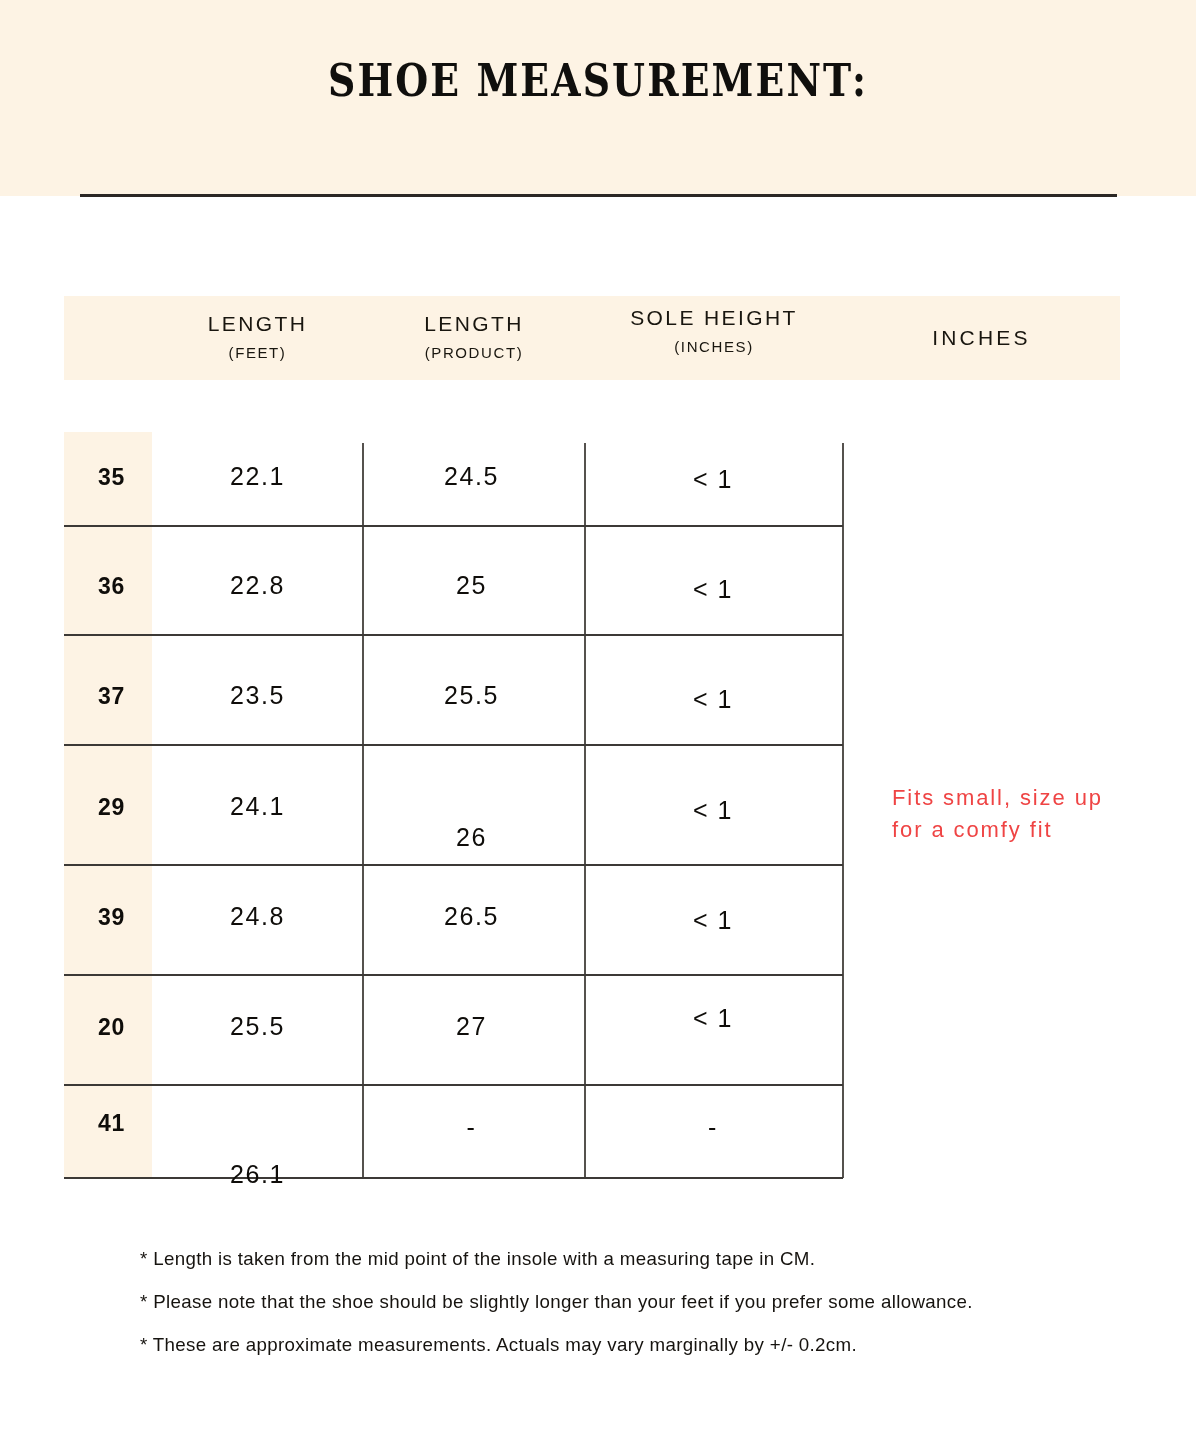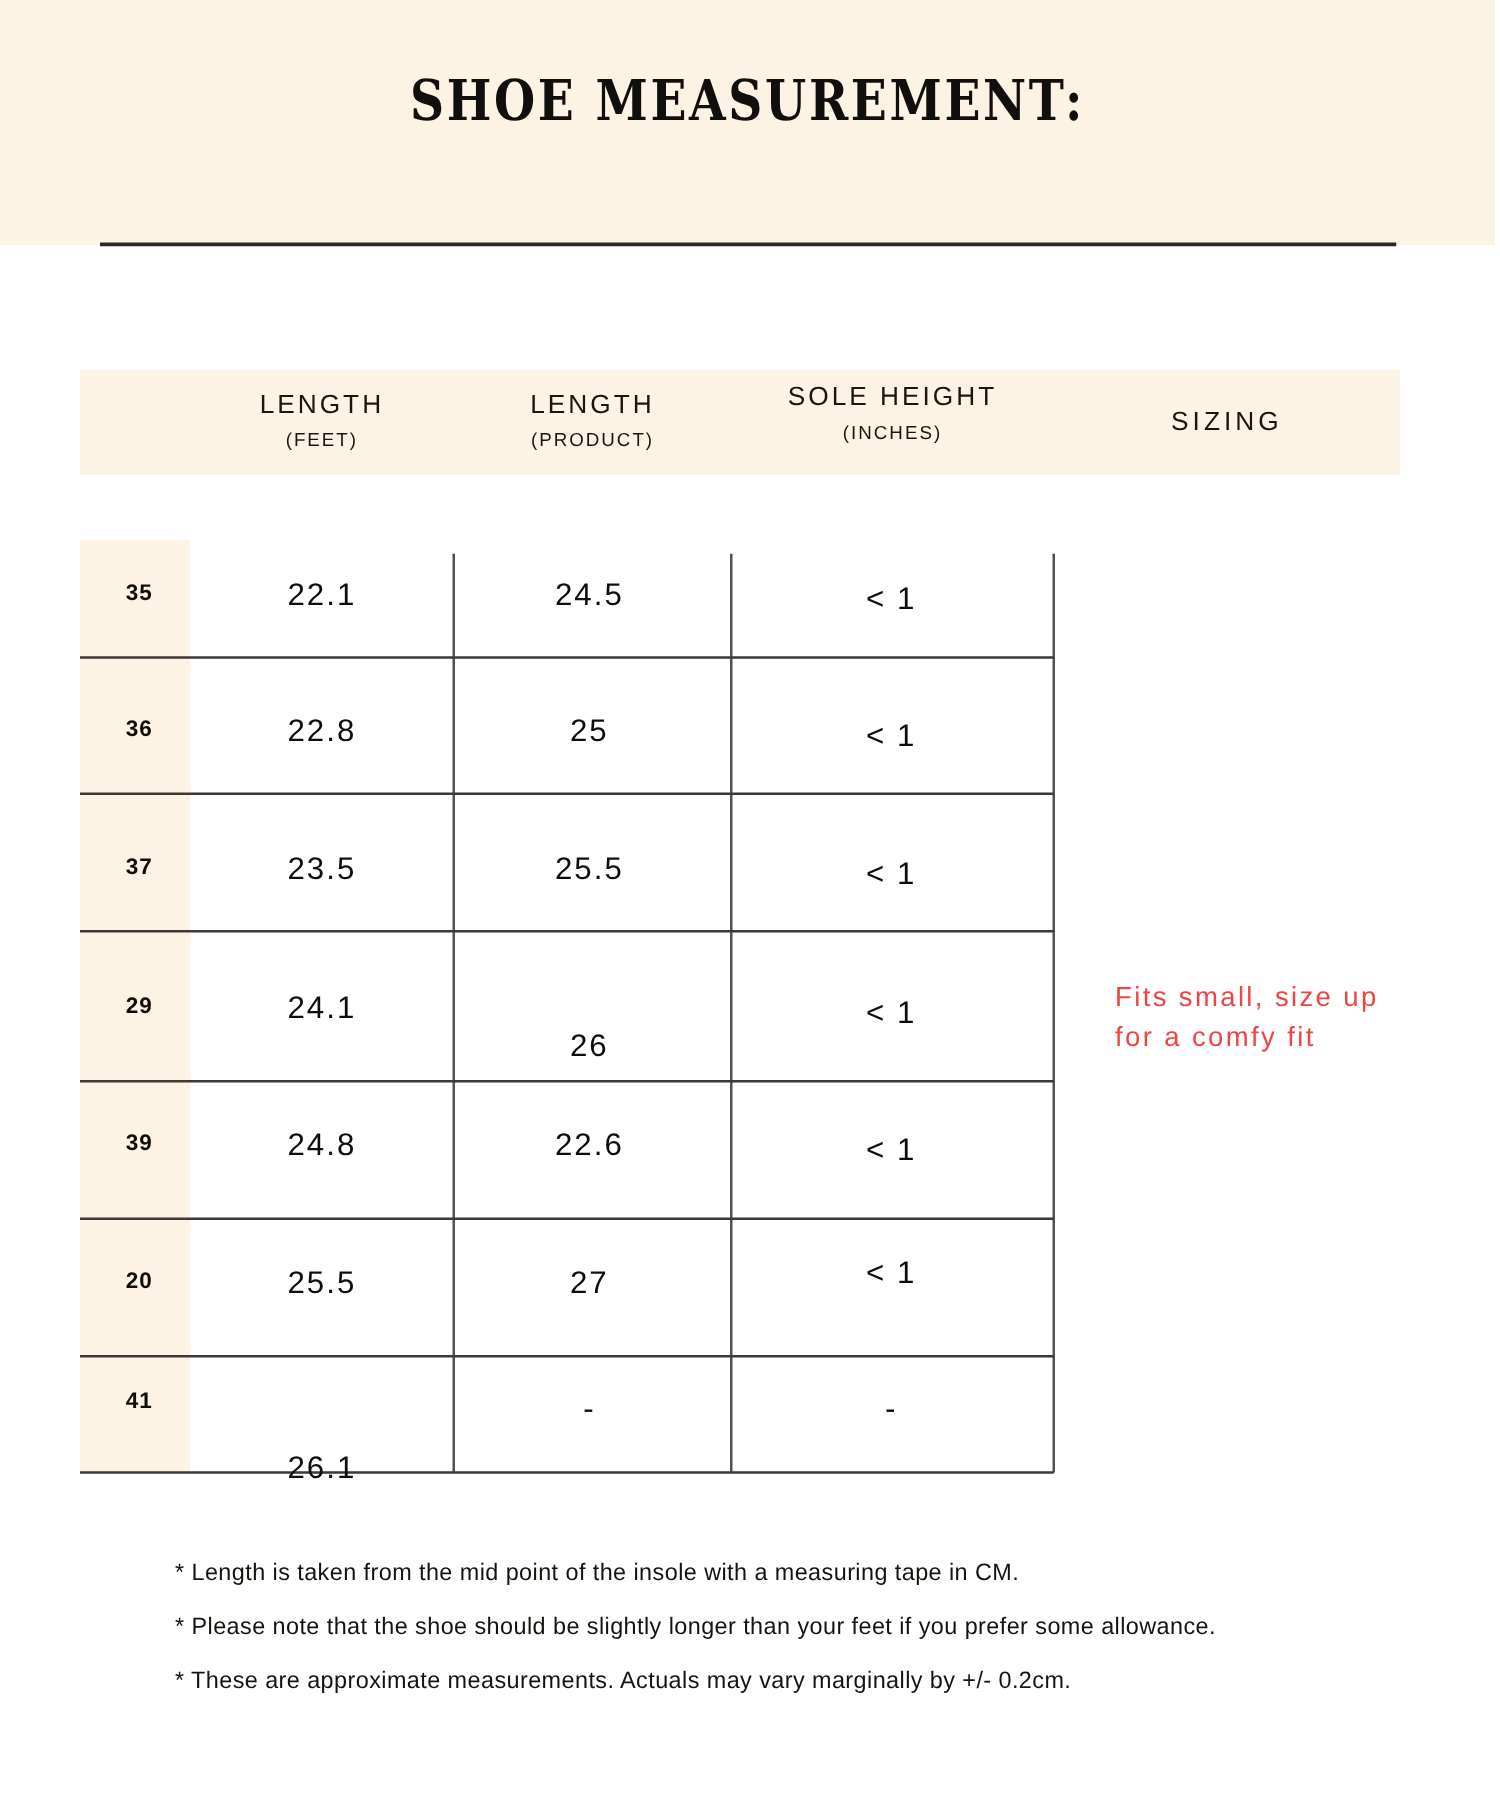--- a/index.html
+++ b/index.html
@@ -115,21 +115,21 @@
     text-align: center;
     color: #0f0d0a;
     font-size: 25px;
     letter-spacing: 1.6px;
     white-space: nowrap;
   }
   .cell-size {
     left: 64px;
     width: 95px;
     font-weight: bold;
-    font-size: 18px;
+    font-size: 23px;
     letter-spacing: 0.8px;
   }
   .cell-feet { left: 152px; width: 211px; }
   .cell-prod { left: 362px; width: 219px; }
   .cell-sole { left: 584px; width: 258px; }
 
   
   .sizing-note {
     position: absolute;
     left: 892px;
@@ -176,21 +176,21 @@
   <span class="hdr-main">LENGTH</span>
   <span class="hdr-sub">(PRODUCT)</span>
 </div>
 
 <div class="hdr hdr-sole">
   <span class="hdr-main">SOLE HEIGHT</span>
   <span class="hdr-sub">(INCHES)</span>
 </div>
 
 <div class="hdr hdr-sizing">
-  <span class="hdr-main">SIZING</span>
+  <span class="hdr-main">INCHES</span>
 </div>
 
 <div class="size-col-bg"></div>
 
 <div class="vline v1"></div>
 <div class="vline v2"></div>
 <div class="vline v3"></div>
 
 <div class="hline" style="top:525px"></div>
 <div class="hline" style="top:634px"></div>
@@ -215,21 +215,21 @@
 <div class="cell cell-prod" style="top:681px">25.5</div>
 <div class="cell cell-sole" style="top:685px">&lt; 1</div>
 
 <div class="cell cell-size" style="top:794px">29</div>
 <div class="cell cell-feet" style="top:792px">24.1</div>
 <div class="cell cell-prod" style="top:823px">26</div>
 <div class="cell cell-sole" style="top:796px">&lt; 1</div>
 
 <div class="cell cell-size" style="top:904px">39</div>
 <div class="cell cell-feet" style="top:902px">24.8</div>
-<div class="cell cell-prod" style="top:902px">22.6</div>
+<div class="cell cell-prod" style="top:902px">26.5</div>
 <div class="cell cell-sole" style="top:906px">&lt; 1</div>
 
 <div class="cell cell-size" style="top:1014px">20</div>
 <div class="cell cell-feet" style="top:1012px">25.5</div>
 <div class="cell cell-prod" style="top:1012px">27</div>
 <div class="cell cell-sole" style="top:1004px">&lt; 1</div>
 
 <div class="cell cell-size" style="top:1110px">41</div>
 <div class="cell cell-feet" style="top:1160px">26.1</div>
 <div class="cell cell-prod" style="top:1113px">-</div>

